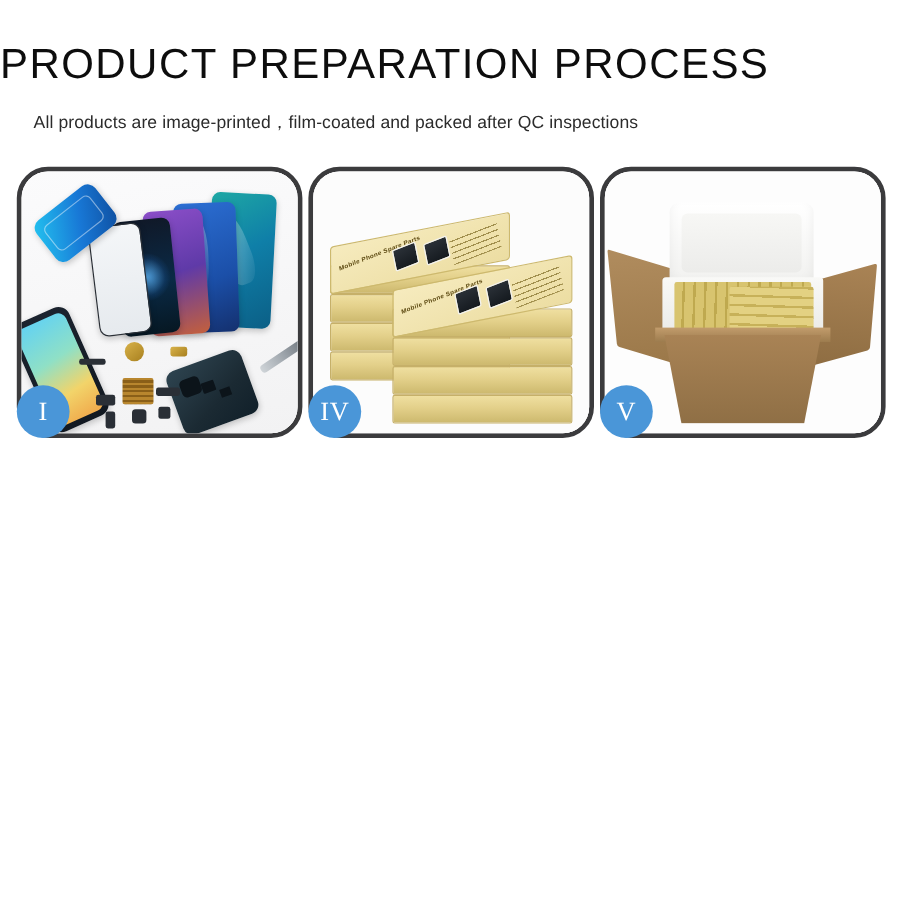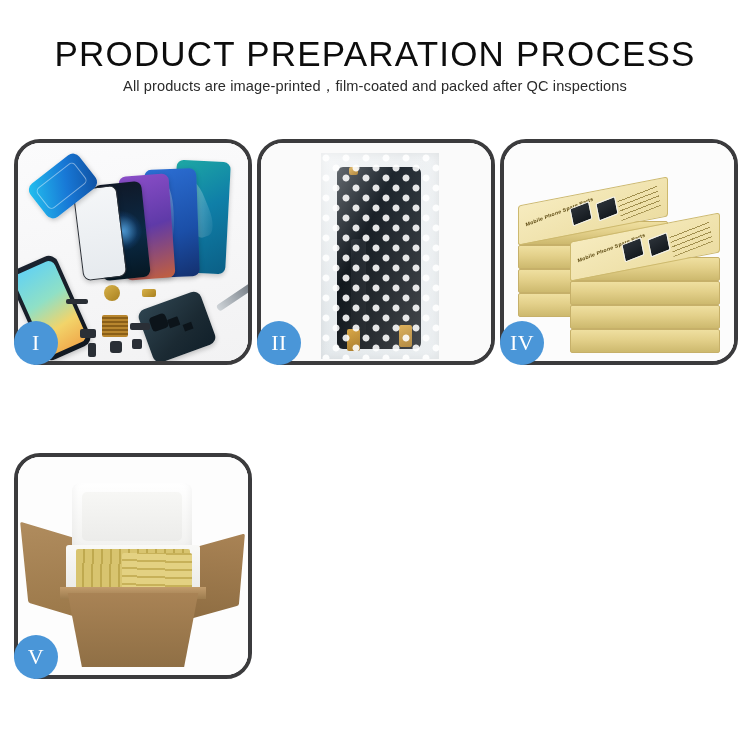--- a/index.html
+++ b/index.html
@@ -5,36 +5,37 @@
   * { margin:0; padding:0; box-sizing:border-box; }
   html,body { width:750px; height:750px; }
   body {
     background:#ffffff;
     font-family:"Liberation Sans", sans-serif;
     overflow:hidden;
     position:relative;
   }
 
   
-  #header { width:750px; padding-top:36px; text-align:center; }
+  #header { width:750px; padding-top:36px; }
   #page-title {
     font-size:35px;
     letter-spacing:1.2px;
     font-weight:400;
     color:#0d0d0d;
     line-height:1.05;
     white-space:nowrap;
   }
   #page-subtitle {
-    margin-top:4px;
+    margin-top:20px;
     font-size:14.6px;
     color:#2b2b2b;
     font-weight:400;
     letter-spacing:.1px;
     white-space:nowrap;
+    padding-left:28px;
   }
 
   
   #grid {
     position:absolute;
     left:14px; top:139px;
     width:724px; height:540px;
     display:grid;
     grid-template-columns:repeat(3, 238px);
     grid-template-rows:repeat(2, 226px);
@@ -368,37 +369,20 @@
         <div class="chip gold" style="left:124px;top:146px;width:14px;height:8px;"></div>
         <div class="chip" style="left:92px;top:198px;width:12px;height:12px;border-radius:3px;"></div>
         <div class="chip" style="left:70px;top:200px;width:8px;height:14px;"></div>
         <div class="chip" style="left:114px;top:196px;width:10px;height:10px;"></div>
         <div class="screwdriver"></div>
       </div>
     </div>
     <div class="badge">I</div>
   </div>
 
-  <div class="panel">
-    <div class="panel-inner">
-      <div class="scene">
-        <div class="bw-bg"></div>
-        <div class="bw-bag">
-          <div class="bw-screen"></div>
-          <div class="bw-flex"></div>
-          <div class="bw-gold" style="left:26px;top:176px;"></div>
-          <div class="bw-gold" style="left:78px;top:172px;"></div>
-          <div class="bw-gold" style="left:28px;top:14px;width:9px;height:8px;"></div>
-          <div class="bw-bubbles"></div>
-          <div class="bw-sheen"></div>
-        </div>
-      </div>
-    </div>
-    <div class="badge">II</div>
-  </div>
 
 
   <div class="panel">
     <div class="panel-inner">
       <div class="scene">
         <div class="b4-bg"></div>
         <div class="b4-stack">
           <div class="b4-box" style="left:6px;top:60px;"></div>
           <div class="b4-box" style="left:6px;top:84px;"></div>
           <div class="b4-box" style="left:6px;top:108px;"></div>

